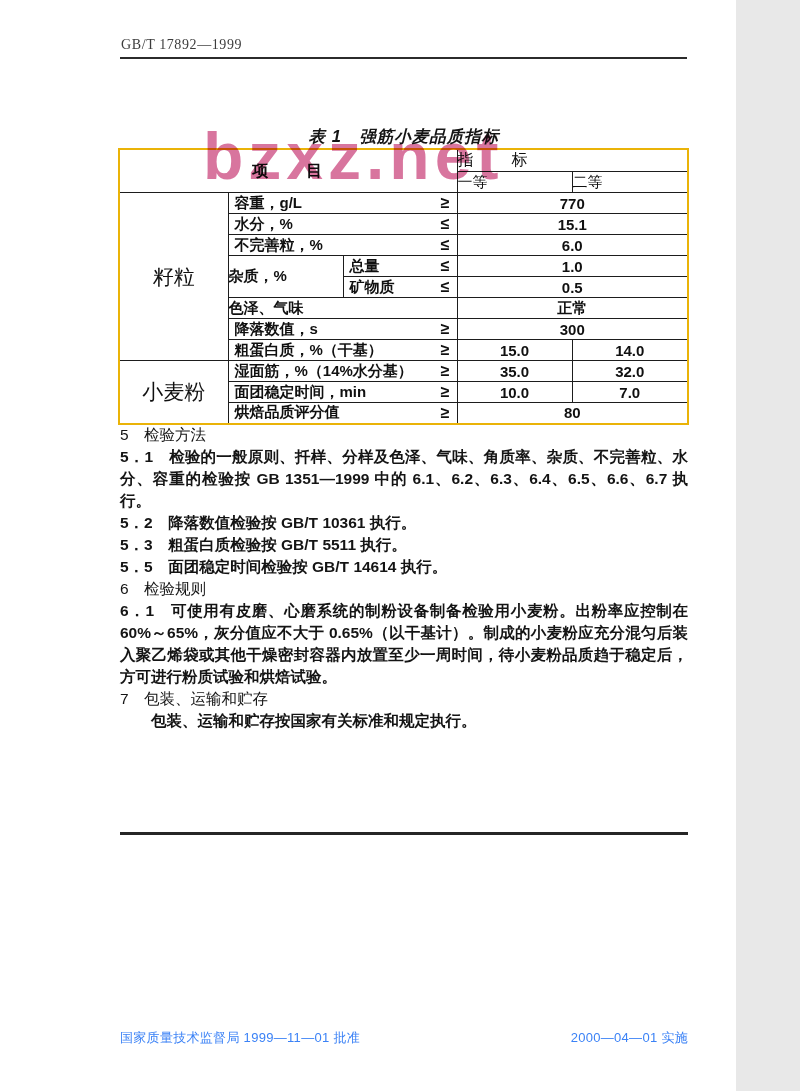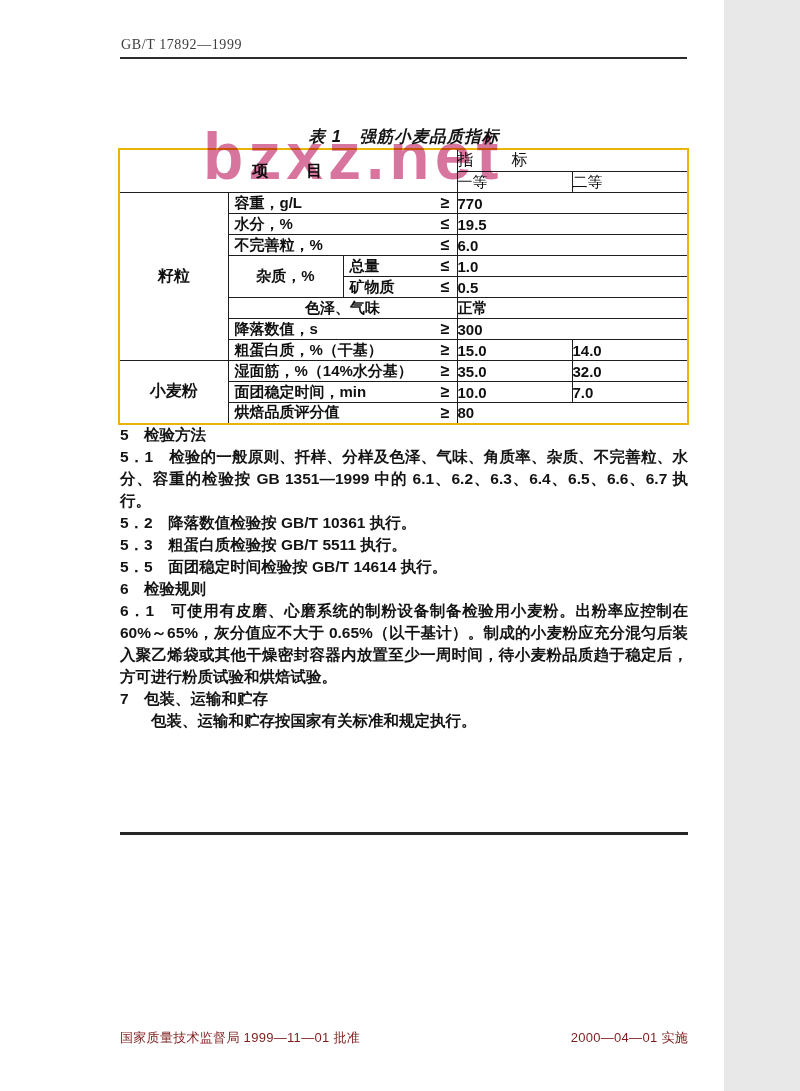--- a/index.html
+++ b/index.html
@@ -3,20 +3,21 @@
 <meta charset="utf-8">
 <style>
   html,body{margin:0;padding:0;background:#e8e8e8;}
   .page{
     position:relative;
     width:724px;height:1091px;
     background:#ffffff;
     font-family:"Liberation Sans", sans-serif;
     color:#141414;
     overflow:hidden;
+    padding-left:12px;
   }
   
   .doc-number{
     position:absolute;left:121px;top:37px;
     font-family:"Liberation Serif", serif;
     font-size:14px;letter-spacing:.6px;color:#3c3c3c;
   }
   .top-rule{
     position:absolute;left:120px;top:57px;width:567px;height:2px;
     background:#2b2b2b;
@@ -43,49 +44,49 @@
     padding:0;vertical-align:middle;
     overflow:hidden;white-space:nowrap;
   }
   table.t1{border:2px solid #eab308;}
   tr.h1{height:19px;}
   tr.h2{height:21px;}
   tr.dr{height:21px;}
   th.item-head{font-size:16px;font-weight:700;letter-spacing:2px;text-align:center;}
   th.ind-head{font-size:16px;font-weight:400;letter-spacing:2px;text-align:left;}
   th.grade{font-size:15px;font-weight:400;text-align:left;}
-  td.group{ text-align:center;font-size:16px;font-weight:700;}
+  td.group{ text-align:center;font-size:21px;font-weight:400;}
   td.item .cellflex{display:flex;justify-content:space-between;align-items:center;padding:0 7px 0 6px;}
   td.item .sym{font-size:16px;font-weight:700;}
-  td.item-center{text-align:center;}
-  td.val{}
+  td.item-center{text-align:left;}
+  td.val{text-align:center;}
   
   .watermark{
     position:absolute;left:203px;top:118px;
     font-size:66px;font-weight:700;letter-spacing:5px;
     color:#be185d;mix-blend-mode:multiply;opacity:.6;
     pointer-events:none;z-index:6;
   }
   
   .body-flow{
     position:absolute;left:120px;top:424px;width:568px;
     font-size:15.5px;line-height:22px;font-weight:600;text-align:justify;
   }
   .body-flow p{margin:0;}
-  .body-flow p.hd{font-weight:700;}
+  .body-flow p.hd{font-weight:400;}
   .body-flow p.indent{text-indent:2em;text-align:left;}
   
   .bottom-rule{
     position:absolute;left:120px;top:832px;width:568px;height:3px;
     background:#262626;
   }
   .footer{
     position:absolute;left:120px;top:1029px;width:568px;
     display:flex;justify-content:space-between;
-    font-size:13px;color:#7f1d1d;font-weight:500;letter-spacing:.3px;
+    font-size:13px;color:#3b82f6;font-weight:500;letter-spacing:.3px;
   }
 </style>
 </head>
 <body>
 
 <div class="page">
 
   <div class="doc-number">GB/T 17892—1999</div>
   <div class="top-rule"></div>
 
@@ -120,21 +121,21 @@
       </td>
       <td class="val" colspan="2">770</td>
     </tr>
     <tr class="dr">
       <td class="item" colspan="2">
         <div class="cellflex">
               <span>水分，%</span>
               <span class="sym">≤</span>
             </div>
       </td>
-      <td class="val" colspan="2">19.5</td>
+      <td class="val" colspan="2">15.1</td>
     </tr>
     <tr class="dr">
       <td class="item" colspan="2">
         <div class="cellflex">
               <span>不完善粒，%</span>
               <span class="sym">≤</span>
             </div>
       </td>
       <td class="val" colspan="2">6.0</td>
     </tr>

